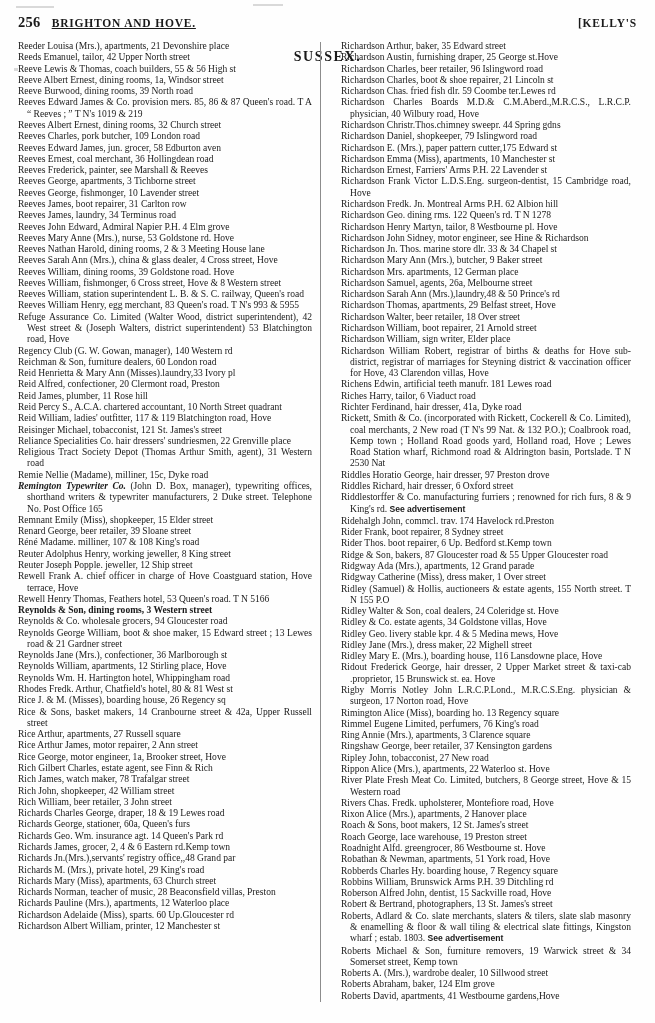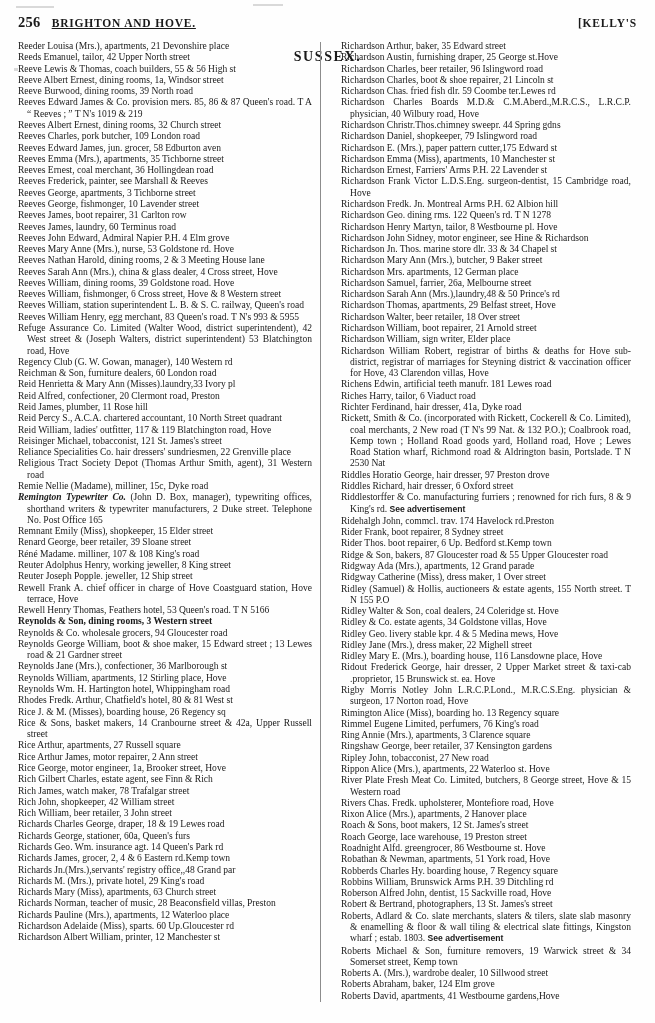--- a/index.html
+++ b/index.html
@@ -141,27 +141,26 @@
     <div class="col col-left" id="col-left">
         <p class="entry">Reeder Louisa (Mrs.), apartments, 21 Devonshire place</p>
         <p class="entry">Reeds Emanuel, tailor, 42 Upper North street</p>
         <p class="entry">Reeve Lewis &amp; Thomas, coach builders, 55 &amp; 56 High st</p>
         <p class="entry">Reeve Albert Ernest, dining rooms, 1a, Windsor street</p>
         <p class="entry">Reeve Burwood, dining rooms, 39 North road</p>
         <p class="entry">Reeves Edward James &amp; Co. provision mers. 85, 86 &amp; 87 Queen's road.  T A “ Reeves ; ” T N's 1019 &amp; 219</p>
         <p class="entry">Reeves Albert Ernest, dining rooms, 32 Church street</p>
         <p class="entry">Reeves Charles, pork butcher, 109 London road</p>
         <p class="entry">Reeves Edward James, jun. grocer, 58 Edburton aven</p>
-        <p class="entry">Reeves Emma (Mrs.), apartments, 35 Tichborne street</p>
         <p class="entry">Reeves Ernest, coal merchant, 36 Hollingdean road</p>
         <p class="entry">Reeves Frederick, painter, see Marshall &amp; Reeves</p>
         <p class="entry">Reeves George, apartments, 3 Tichborne street</p>
         <p class="entry">Reeves George, fishmonger, 10 Lavender street</p>
         <p class="entry">Reeves James, boot repairer, 31 Carlton row</p>
-        <p class="entry">Reeves James, laundry, 60 Terminus road</p>
+        <p class="entry">Reeves James, laundry, 34 Terminus road</p>
         <p class="entry">Reeves John Edward, Admiral Napier P.H. 4 Elm grove</p>
         <p class="entry">Reeves Mary Anne (Mrs.), nurse, 53 Goldstone rd. Hove</p>
         <p class="entry">Reeves Nathan Harold, dining rooms, 2 &amp; 3 Meeting House lane</p>
         <p class="entry">Reeves Sarah Ann (Mrs.), china &amp; glass dealer, 4 Cross street, Hove</p>
         <p class="entry">Reeves William, dining rooms, 39 Goldstone road. Hove</p>
         <p class="entry">Reeves William, fishmonger, 6 Cross street, Hove &amp; 8 Western street</p>
         <p class="entry">Reeves William, station superintendent L. B. &amp; S. C. railway, Queen's road</p>
         <p class="entry">Reeves William Henry, egg merchant, 83 Queen's road. T N's 993 &amp; 5955</p>
         <p class="entry">Refuge Assurance Co. Limited (Walter Wood, district superintendent), 42 West street &amp; (Joseph Walters, district superintendent) 53 Blatchington road, Hove</p>
         <p class="entry">Regency Club (G. W. Gowan, manager), 140 Western rd</p>
@@ -225,21 +224,21 @@
         <p class="entry">Richardson Emma (Miss), apartments, 10 Manchester st</p>
         <p class="entry">Richardson Ernest, Farriers' Arms P.H. 22 Lavender st</p>
         <p class="entry">Richardson Frank Victor L.D.S.Eng. surgeon-dentist, 15 Cambridge road, Hove</p>
         <p class="entry">Richardson Fredk. Jn. Montreal Arms P.H. 62 Albion hill</p>
         <p class="entry">Richardson Geo. dining rms. 122 Queen's rd.   T N 1278</p>
         <p class="entry">Richardson Henry Martyn, tailor, 8 Westbourne pl. Hove</p>
         <p class="entry">Richardson John Sidney, motor engineer, see Hine &amp; Richardson</p>
         <p class="entry">Richardson Jn. Thos. marine store dlr. 33 &amp; 34 Chapel st</p>
         <p class="entry">Richardson Mary Ann (Mrs.), butcher, 9 Baker street</p>
         <p class="entry">Richardson Mrs. apartments, 12 German place</p>
-        <p class="entry">Richardson Samuel, farrier, 26a, Melbourne street</p>
+        <p class="entry">Richardson Samuel, agents, 26a, Melbourne street</p>
         <p class="entry">Richardson Sarah Ann (Mrs.),laundry,48 &amp; 50 Prince's rd</p>
         <p class="entry">Richardson Thomas, apartments, 29 Belfast street, Hove</p>
         <p class="entry">Richardson Walter, beer retailer, 18 Over street</p>
         <p class="entry">Richardson William, boot repairer, 21 Arnold street</p>
         <p class="entry">Richardson William, sign writer, Elder place</p>
         <p class="entry">Richardson William Robert, registrar of births &amp; deaths for Hove sub-district, registrar of marriages for Steyning district &amp; vaccination officer for Hove, 43 Clarendon villas, Hove</p>
         <p class="entry">Richens Edwin, artificial teeth manufr. 181 Lewes road</p>
         <p class="entry">Riches Harry, tailor, 6 Viaduct road</p>
         <p class="entry">Richter Ferdinand, hair dresser, 41a, Dyke road</p>
         <p class="entry">Rickett, Smith &amp; Co. (incorporated with Rickett, Cockerell &amp; Co. Limited), coal merchants, 2 New road (T N's 99 Nat. &amp; 132 P.O.); Coalbrook road, Kemp town ; Holland Road goods yard, Holland road, Hove ; Lewes Road Station wharf, Richmond road &amp; Aldrington basin, Portslade.  T N 2530 Nat</p>

